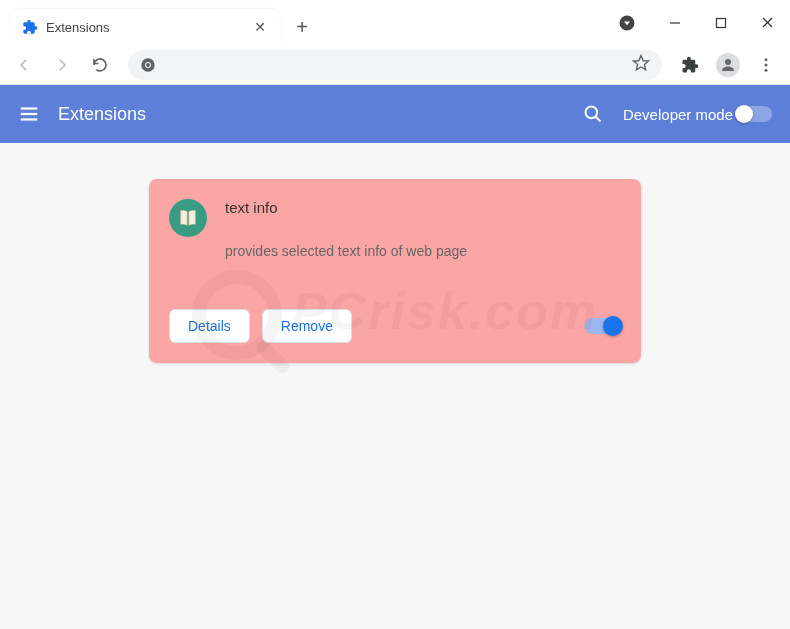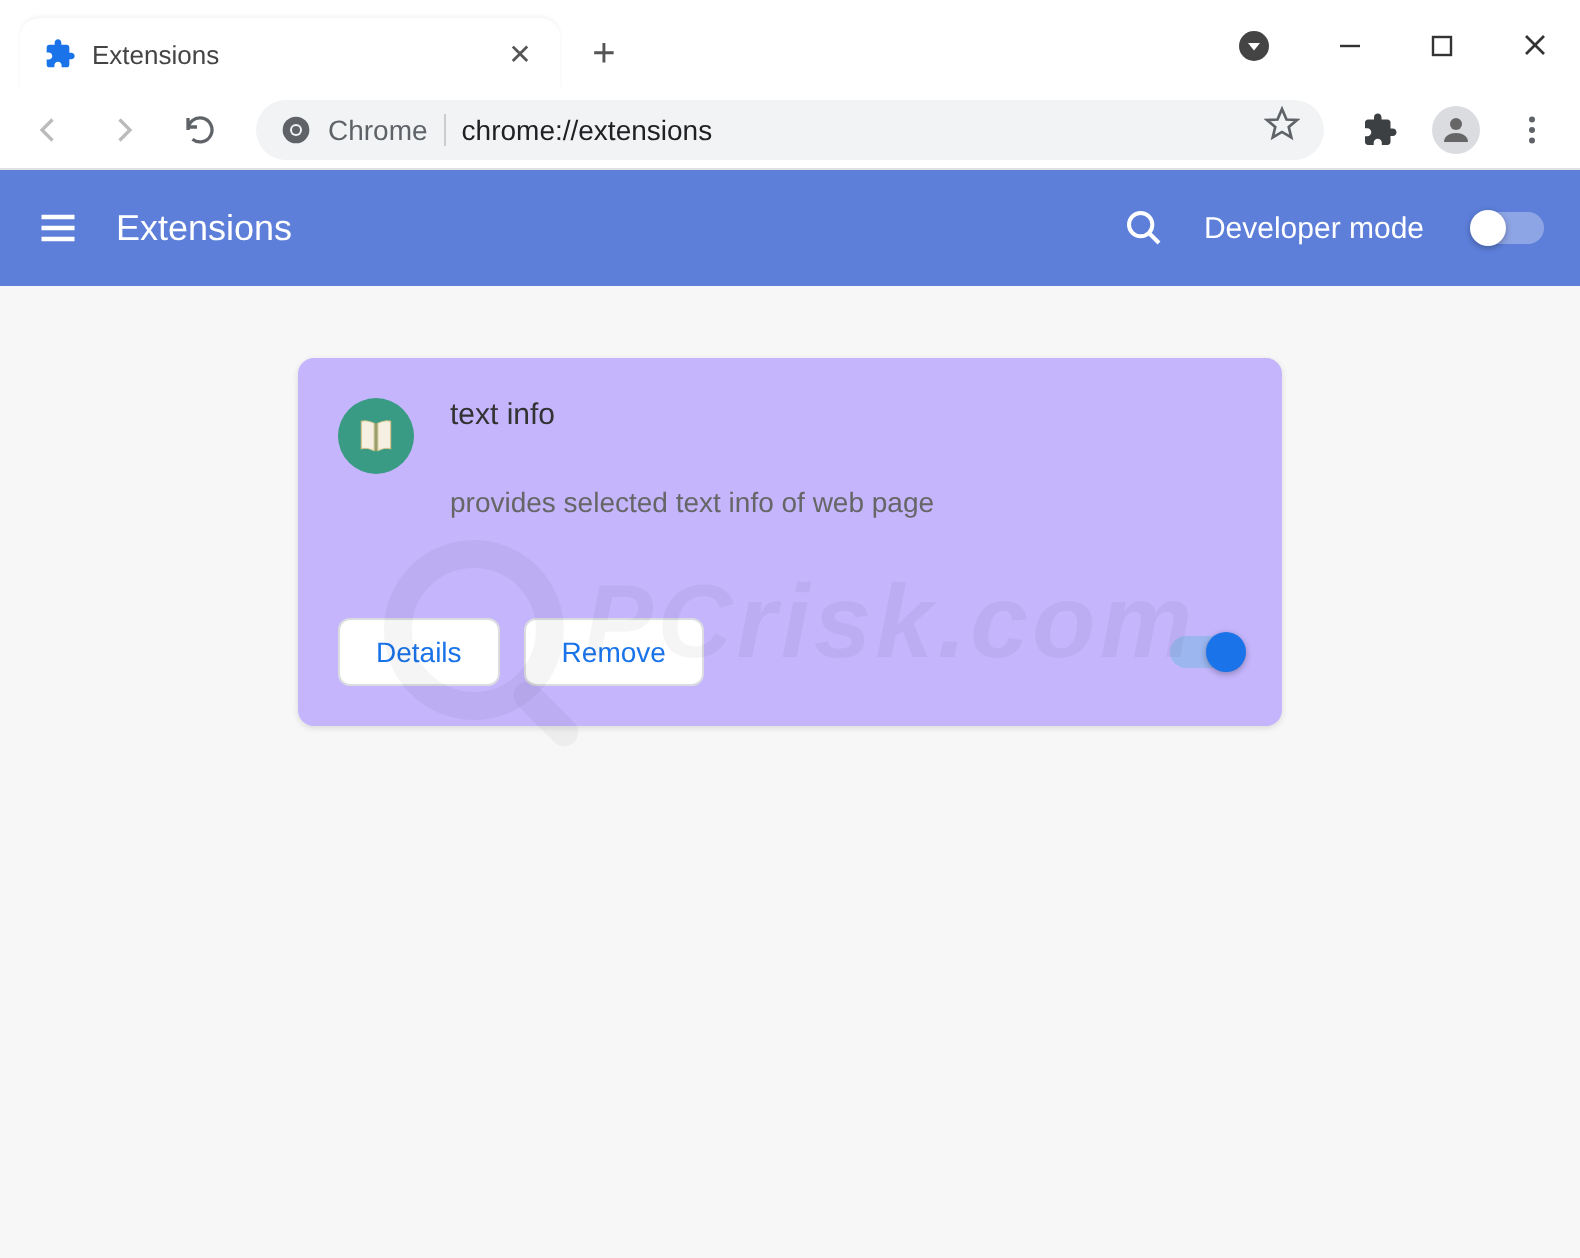--- a/index.html
+++ b/index.html
@@ -28,27 +28,27 @@
 .omnibox-url { color: #202124; }
 .star-btn { margin-left: auto; color: #5f6368; cursor: pointer; }
 .tool-icon { width: 32px; height: 32px; display: flex; align-items: center; justify-content: center; color: #5f6368; cursor: pointer; }
 .avatar { width: 24px; height: 24px; border-radius: 50%; background: #dadce0; display: flex; align-items: center; justify-content: center; }
 
 
 .page-header { height: 58px; background: #5d7fda; display: flex; align-items: center; padding: 0 18px; color: #fff; }
 .menu-icon { cursor: pointer; display: flex; align-items: center; }
 .header-title { font-size: 18px; font-weight: 500; margin-left: 18px; flex: 1; }
 .header-search { cursor: pointer; margin-right: 20px; display: flex; }
-.header-devmode { font-size: 15px; margin-right: 24px; }
+.header-devmode { font-size: 15px; margin-right: 3px; }
 .toggle { width: 36px; height: 16px; background: rgba(255,255,255,0.3); border-radius: 8px; position: relative; cursor: pointer; }
 .toggle-knob { width: 18px; height: 18px; background: #fff; border-radius: 50%; position: absolute; top: -1px; left: -1px; box-shadow: 0 1px 3px rgba(0,0,0,0.3); }
 
 
 .content { background: #f7f7f7; height: calc(629px - 45px - 40px - 58px); padding: 36px 0; display: flex; justify-content: center; align-items: flex-start; }
-.card { width: 492px; background: #c4b5fd; border-radius: 8px; box-shadow: 0 1px 3px rgba(0,0,0,0.12); padding: 20px; }
+.card { width: 492px; background: #fca5a5; border-radius: 8px; box-shadow: 0 1px 3px rgba(0,0,0,0.12); padding: 20px; }
 .card-body { display: flex; gap: 18px; min-height: 110px; }
 .ext-icon { width: 38px; height: 38px; border-radius: 50%; background: #3a9b84; display: flex; align-items: center; justify-content: center; flex-shrink: 0; }
 .ext-icon svg { width: 22px; height: 22px; }
 .ext-info { flex: 1; }
 .ext-name { font-size: 15px; color: #333; margin-bottom: 6px; }
 .ext-desc { font-size: 14px; color: #666; line-height: 1.4; margin-top: 26px; }
 .card-footer { display: flex; align-items: center; gap: 12px; }
 .action-btn { padding: 8px 18px; border: 1px solid #dadce0; border-radius: 6px; background: #fff; color: #1a73e8; font-size: 14px; font-weight: 500; cursor: pointer; }
 .card-footer .spacer { flex: 1; }
 .toggle-blue { width: 36px; height: 16px; background: #9cb6f0; border-radius: 8px; position: relative; cursor: pointer; }
@@ -117,25 +117,20 @@
         <path d="M4 12a8 8 0 1 1 3 6.2 M4 4 v6 h6"></path>
       </svg>
   </div>
   <div class="omnibox">
     <span class="omnibox-icon">
       <svg width="16" height="16" viewBox="0 0 24 24">
           <circle cx="12" cy="12" r="10" fill="#5f6368"></circle>
           <circle cx="12" cy="12" r="4.5" fill="#f1f3f4"></circle>
           <circle cx="12" cy="12" r="3" fill="#5f6368"></circle>
         </svg>
-    </span>
-    <span class="omnibox-text">
-      <span>Chrome</span>
-      <span class="omnibox-sep"></span>
-      <span class="omnibox-url">chrome://extensions</span>
     </span>
     <span class="star-btn">
       <svg width="18" height="18" viewBox="0 0 24 24" fill="none" stroke="#5f6368" stroke-width="1.8">
           <path d="M12 2 L15 9 L22 9.3 L16.5 14 L18.2 21 L12 17.3 L5.8 21 L7.5 14 L2 9.3 L9 9 Z"></path>
         </svg>
     </span>
   </div>
   <div class="tool-icon">
     <svg viewBox="0 0 24 24" width="18" height="18" fill="#3c4043">
         <path d="M20.5 11H19V7c0-1.1-.9-2-2-2h-4V3.5C13 2.12 11.88 1 10.5 1S8 2.12 8 3.5V5H4c-1.1 0-2 .9-2 2v3.8h1.5c1.5 0 2.7 1.2 2.7 2.7S5 16.2 3.5 16.2H2V20c0 1.1.9 2 2 2h3.8v-1.5c0-1.5 1.2-2.7 2.7-2.7s2.7 1.2 2.7 2.7V22H17c1.1 0 2-.9 2-2v-4h1.5c1.38 0 2.5-1.12 2.5-2.5S21.88 11 20.5 11z"></path>

